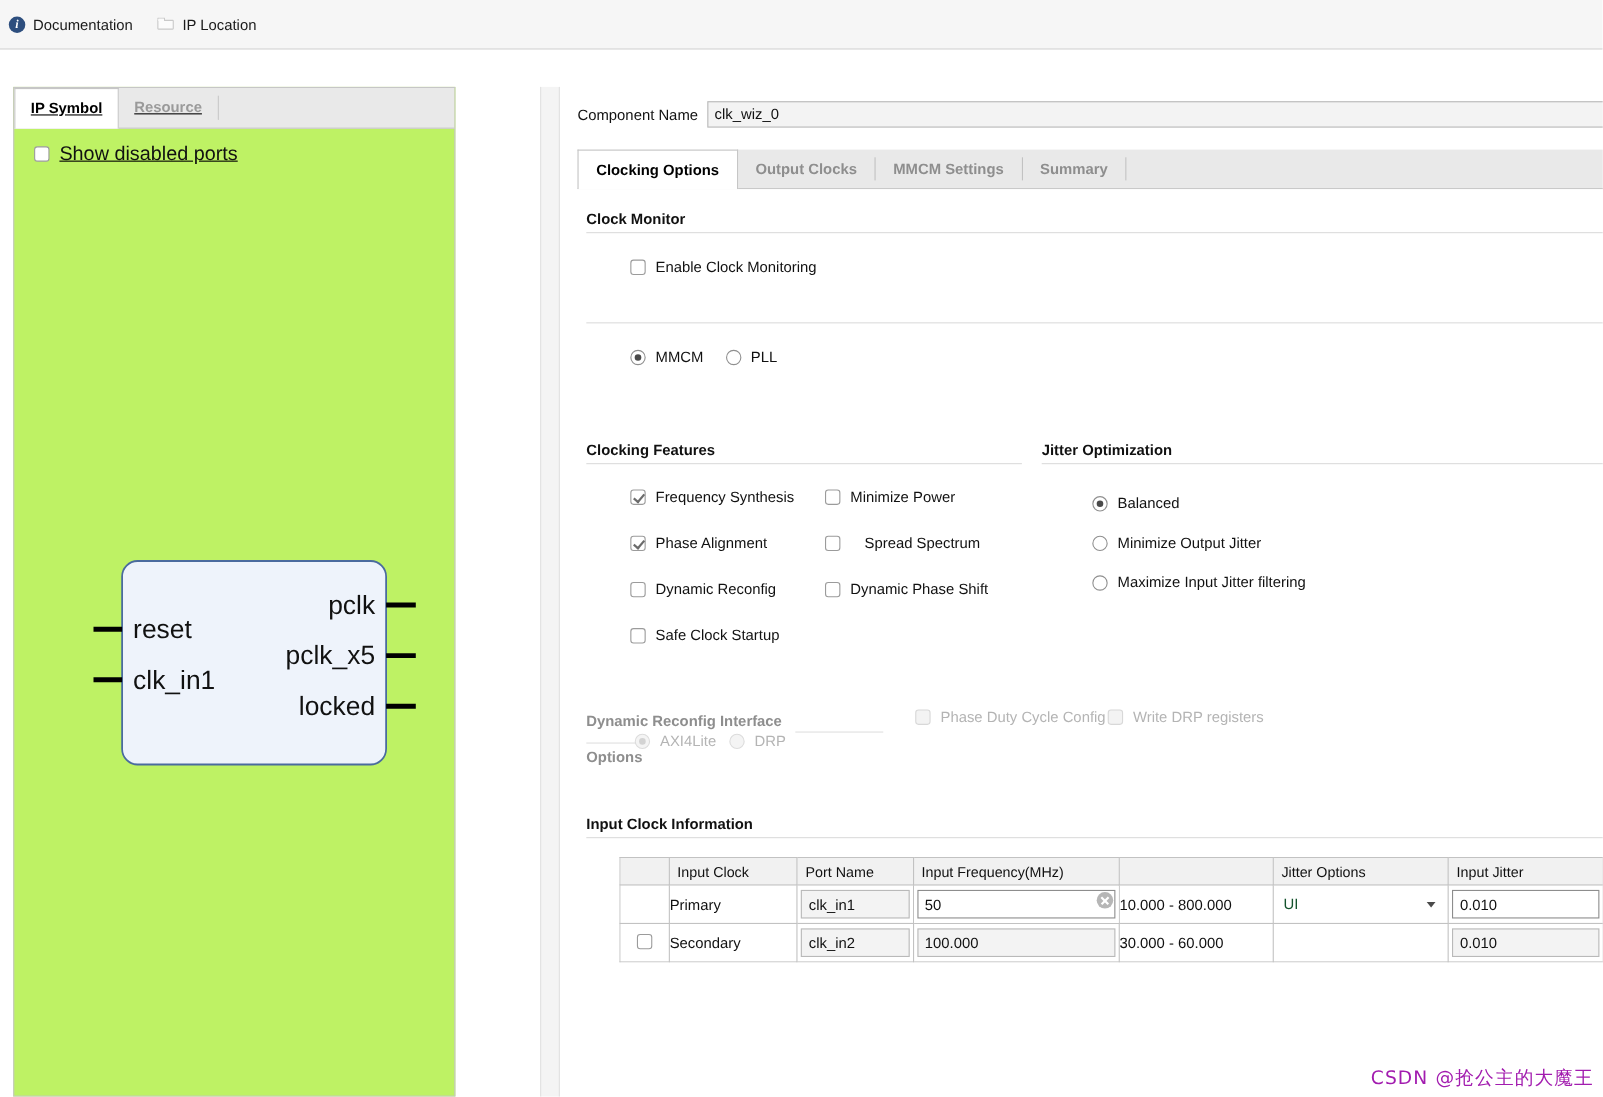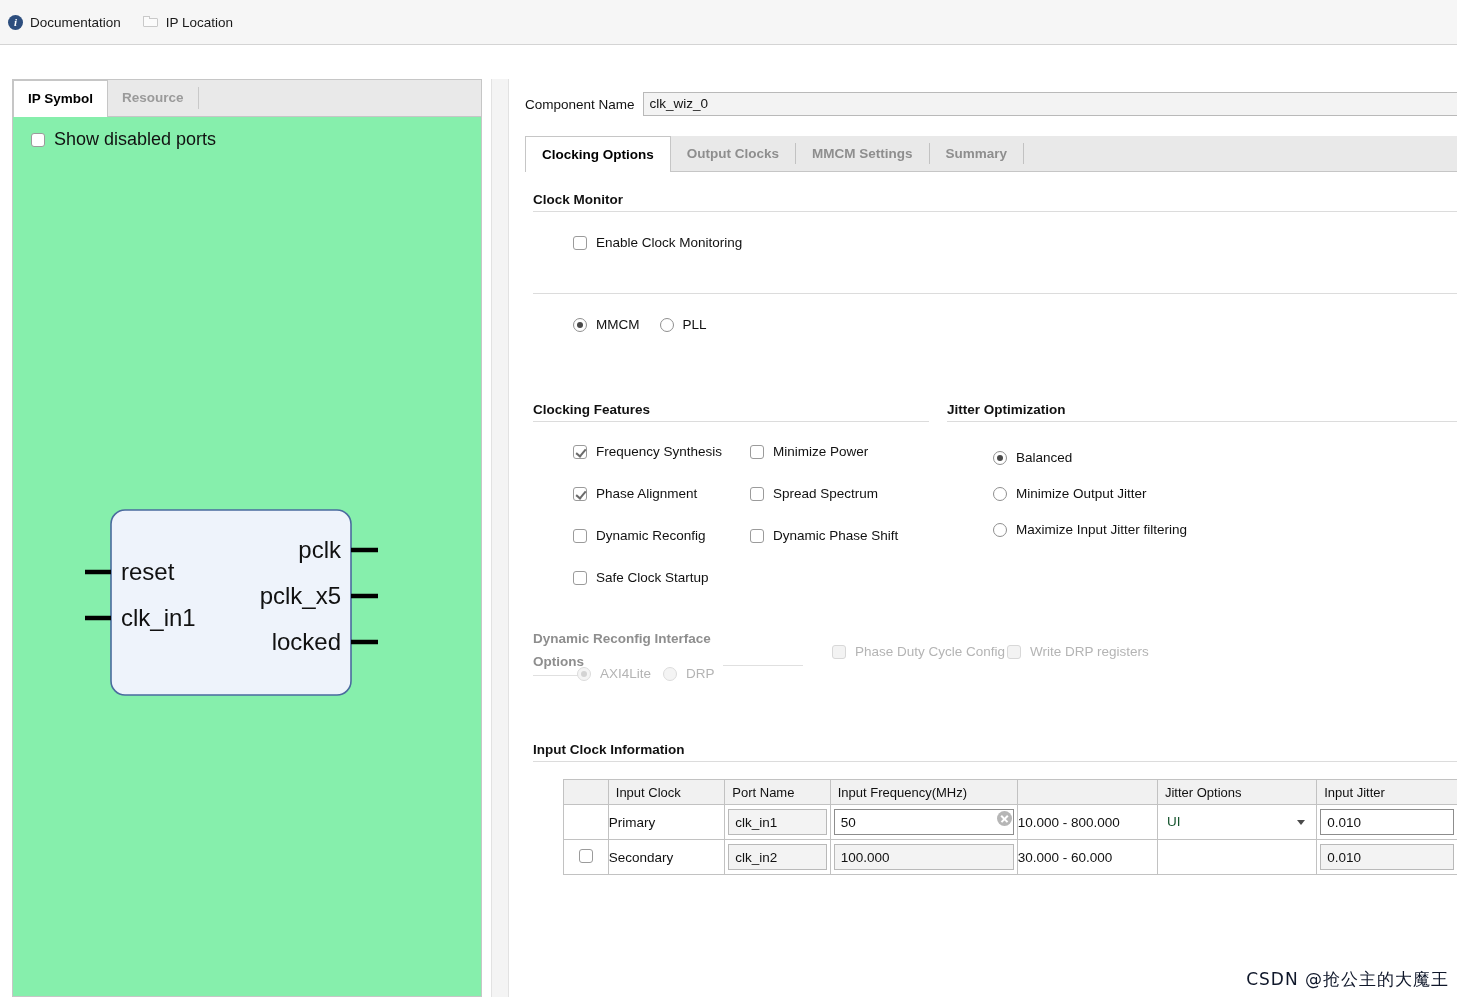--- a/index.html
+++ b/index.html
@@ -40,22 +40,22 @@
     box-sizing:border-box;
   }
   .folder-icon:after{
     content:"";position:absolute;left:0;top:0px;width:7px;height:3px;
     border:1.4px solid #c9c9c9;border-bottom:none;border-radius:1px 1px 0 0;
     background:#fbfbfb;box-sizing:border-box;
   }
 
   
   .split-left{
-    position:absolute;left:12px;top:79px;width:470px;height:918px;
-    background:#86efac;border:1px solid #c6c6c6;box-sizing:border-box;
+    position:absolute;left:12px;top:79px;width:402px;height:918px;
+    background:#bef264;border:1px solid #c6c6c6;box-sizing:border-box;text-decoration:underline;
   }
   .splitter{
     position:absolute;left:491px;top:79px;width:18px;height:918px;
     background:#f4f4f4;border-left:1px solid #e2e2e2;border-right:1px solid #e2e2e2;
     box-sizing:border-box;
   }
   .split-right{
     position:absolute;left:515px;top:79px;width:945px;height:918px;
     background:#ffffff;
   }
@@ -183,21 +183,21 @@
     background:#b6b6b6;
   }
   .clear-icon:before,.clear-icon:after{
     content:"";position:absolute;left:3px;top:7px;width:9px;height:1.6px;background:#fff;
   }
   .clear-icon:before{transform:rotate(45deg);}
   .clear-icon:after{transform:rotate(-45deg);}
 
   .watermark{
     position:absolute;right:8px;bottom:6px;
-    font-size:17px;color:#0f172a;letter-spacing:1px;
+    font-size:17px;color:#a21caf;letter-spacing:1px;
     font-family:"DejaVu Sans", sans-serif;
     white-space:nowrap;
   }
 </style>
 </head>
 <body>
 
 <div class="app">
 
   <div class="toolbar">
@@ -321,21 +321,21 @@
           </div>
           <div class="chk-row" style="position:absolute;left:40px;top:126px;">
             <span class="cb"></span>
             <span class="t">Safe Clock Startup</span>
           </div>
 
           <div class="chk-row" style="position:absolute;left:217px;top:0px;">
             <span class="cb"></span>
             <span class="t">Minimize Power</span>
           </div>
-          <div class="chk-row" style="position:absolute;left:217px;top:42px;">
+          <div class="chk-row" style="position:absolute;left:217px;top:42px;gap:13px;">
             <span class="cb"></span>
             <span class="t">Spread Spectrum</span>
           </div>
           <div class="chk-row" style="position:absolute;left:217px;top:84px;">
             <span class="cb"></span>
             <span class="t">Dynamic Phase Shift</span>
           </div>
         </div>
       </div>
 
@@ -354,21 +354,21 @@
           </div>
           <div class="chk-row" style="position:absolute;left:46px;top:72px;">
             <span class="rb"></span>
             <span class="t">Maximize Input Jitter filtering</span>
           </div>
         </div>
       </div>
 
       <div style="position:absolute;left:18px;top:455px;width:925px;">
         <div style="position:relative;height:70px;">
-          <div style="position:absolute;left:0;top:0;width:215px;font-size:13.5px;font-weight:bold;color:#8e8e8e;line-height:23px;">
+          <div style="position:absolute;left:0;top:12px;width:215px;font-size:13.5px;font-weight:bold;color:#8e8e8e;line-height:33px;">
             <span>Dynamic Reconfig Interface</span>
             <span>Options</span>
           </div>
           <div style="position:absolute;left:0;top:48px;width:50px;height:1px;background:#e0e0e0;"></div>
           <div style="position:absolute;left:190px;top:38px;width:80px;height:1px;background:#e0e0e0;"></div>
 
           <div class="chk-row" style="position:absolute;left:44px;top:39px;">
             <span class="rb sel disabled"></span>
             <span class="t dim">AXI4Lite</span>
           </div>

